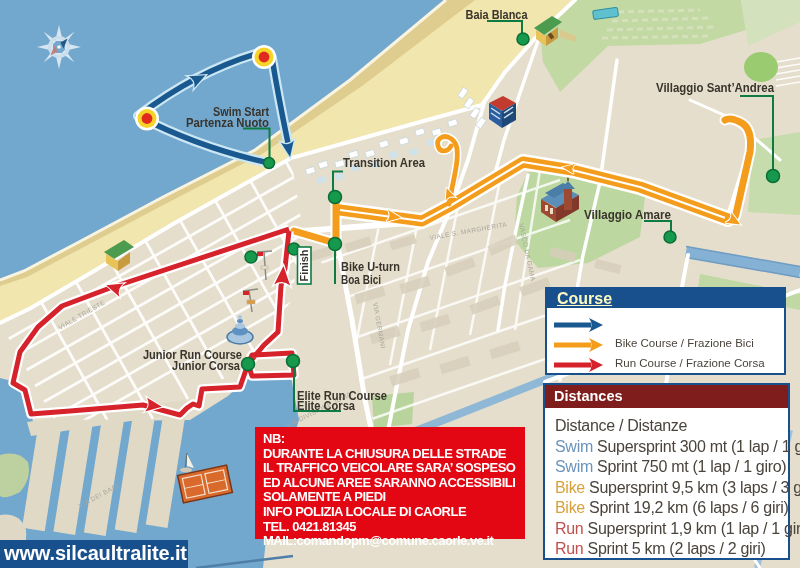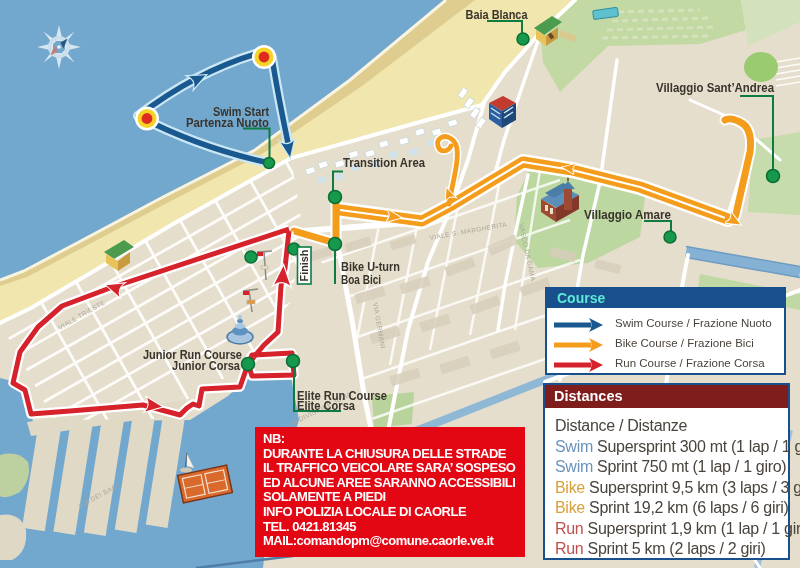--- a/index.html
+++ b/index.html
@@ -412,28 +412,27 @@
   <circle cx="294" cy="249" r="6" fill="#16994C" stroke="#0A6E35" stroke-width="1.5"></circle>
 
   <g>
         <rect x="297.5" y="247" width="13.5" height="37" fill="#FFFFFF" stroke="#0E7B43" stroke-width="1.6"></rect>
   <text x="0" y="0" class="lbl" font-size="11.5" transform="translate(307.5,281.5) rotate(-90)" textLength="32" lengthAdjust="spacingAndGlyphs">Finish</text>
       </g>
 </svg>
 
 <div class="box" style="left:545px;top:287px;width:241px;height:88px;background:#FFFFFF;border:2px solid #17508C;">
 
-  <div style="height:19px;background:#17508C;color:#5eead4;font-weight:bold;font-size:14px;line-height:19px;padding-left:10px;">Course</div>
+  <div style="height:19px;background:#17508C;color:#fef9c3;font-weight:bold;font-size:16px;line-height:19px;padding-left:10px;text-decoration:underline;">Course</div>
 
   <div style="position:absolute;left:4px;top:26px;width:233px;height:16px;">
     <svg width="60" height="16" style="vertical-align:middle">
           <path d="M3,8 L40,8" stroke="#19598F" stroke-width="5"></path>
           <path d="M38,1 L52,8 L38,15 Q43,8 38,1 Z" fill="#19598F"></path>
         </svg>
-    <span style="font-size:11.5px;color:#4A443C;position:absolute;left:64px;top:2px;white-space:nowrap;">Swim Course / Frazione Nuoto</span>
   </div>
 
   <div style="position:absolute;left:4px;top:46px;width:233px;height:16px;">
     <svg width="60" height="16" style="vertical-align:middle">
           <path d="M3,8 L40,8" stroke="#F49D1D" stroke-width="5"></path>
           <path d="M38,1 L52,8 L38,15 Q43,8 38,1 Z" fill="#F49D1D"></path>
         </svg>
     <span style="font-size:11.5px;color:#4A443C;position:absolute;left:64px;top:2px;white-space:nowrap;">Bike Course / Frazione Bici</span>
   </div>
 
@@ -454,24 +453,25 @@
     Distance / Distanze<br>
     <span style="color:#6B93BA">Swim</span> Supersprint 300 mt (1 lap / 1 giro)<br>
     <span style="color:#6B93BA">Swim</span> Sprint 750 mt (1 lap / 1 giro)<br>
     <span style="color:#D9A13B">Bike</span> Supersprint 9,5 km (3 laps / 3 giro)<br>
     <span style="color:#D9A13B">Bike</span> Sprint 19,2 km (6 laps / 6 giri)<br>
     <span style="color:#C0504D">Run</span> Supersprint 1,9 km (1 lap / 1 giro)<br>
     <span style="color:#C0504D">Run</span> Sprint 5 km (2 laps / 2 giri)
   </div>
 </div>
 
-<div class="box" style="left:255px;top:427px;width:270px;height:130px;background:#E30613;color:#FFFFFF;font-weight:bold;font-size:13px;letter-spacing:-0.5px;line-height:14.6px;padding:5px 0 0 8px;white-space:nowrap;">
+<div class="box" style="left:255px;top:427px;width:270px;height:112px;background:#E30613;color:#FFFFFF;font-weight:bold;font-size:13px;letter-spacing:-0.5px;line-height:14.6px;padding:5px 0 0 8px;white-space:nowrap;">
 NB:<br>
 DURANTE LA CHIUSURA DELLE STRADE<br>
 IL TRAFFICO VEICOLARE SARA’ SOSPESO<br>
 ED ALCUNE AREE SARANNO ACCESSIBILI<br>
 SOLAMENTE A PIEDI<br>
 INFO POLIZIA LOCALE DI CAORLE<br>
 TEL. 0421.81345<br>
 MAIL:comandopm@comune.caorle.ve.it
 </div>
 
+<div class="box" style="left:0;top:540px;width:188px;height:28px;background:#17508C;color:#FFFFFF;font-weight:bold;font-size:20px;letter-spacing:-0.15px;line-height:27px;padding-left:4px;">www.silcaultralite.it</div>
 </div>
 
 </body></html>

